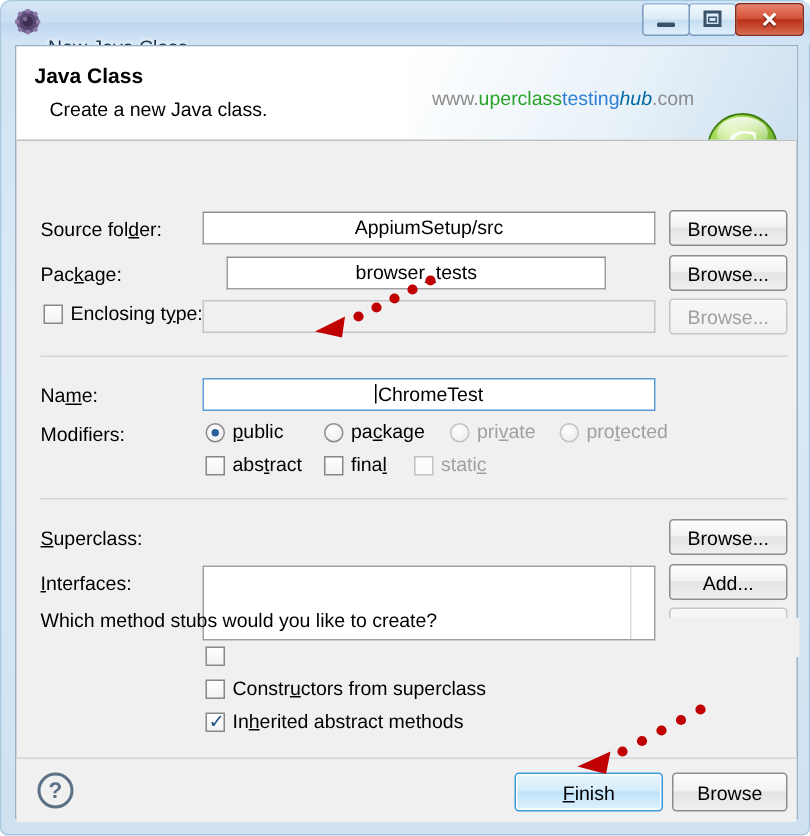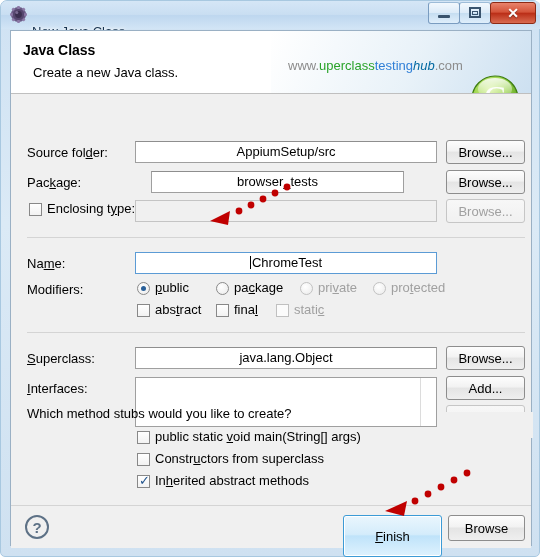--- a/index.html
+++ b/index.html
@@ -347,50 +347,48 @@
 
       <div class="chk" style="left:205px; top:211px;"></div>
       <div class="lbl" style="left:223px; top:209px;">fina<span class="u">l</span></div>
 
       <div class="chk disabled" style="left:265px; top:211px;"></div>
       <div class="lbl disabled" style="left:283px; top:209px;">stati<span class="u">c</span></div>
 
       <div class="sep" style="left:16px; top:239px; width:498px;"></div>
 
       <div class="lbl" style="left:16px; top:258px;"><span class="u">S</span>uperclass:</div>
-      <div class="txt" style="left:124px; top:254px; width:302px;">java.lang.Object</div>
       <div class="btn" style="left:435px; top:253px; width:79px;">Browse...</div>
 
       <div class="lbl" style="left:16px; top:288px;"><span class="u">I</span>nterfaces:</div>
       <div id="listbox" style="left:124px; top:284px; width:302px; height:50px;">
         <div id="listbox-scroll"></div>
       </div>
       <div class="btn" style="left:435px; top:283px; width:79px;">Add...</div>
       <div class="btn disabled" style="left:435px; top:312px; width:79px; height:24px; overflow:hidden;">Remove</div>
 
       <div style="position:absolute; left:430px; top:319px; width:92px; height:26px; background:#f0f0f0;"></div>
 
       <div class="lbl" style="left:16px; top:313px;">Which method stubs would you like to create?</div>
 
       <div class="chk" style="left:126px; top:338px;"></div>
-      <div class="lbl" style="left:144px; top:336px;">public static <span class="u">v</span>oid main(String[] args)</div>
 
       <div class="chk" style="left:126px; top:360px;"></div>
       <div class="lbl" style="left:144px; top:358px;">Constr<span class="u">u</span>ctors from superclass</div>
 
       <div class="chk" style="left:126px; top:382px;">
         <div class="tick">✓</div>
       </div>
       <div class="lbl" style="left:144px; top:380px;">In<span class="u">h</span>erited abstract methods</div>
 
     </div>
 
     <div id="footer">
       <div id="help-icon">?</div>
-      <div class="btn default" style="left:332px; top:9px; width:99px; height:42px;">
+      <div class="btn default" style="left:332px; top:9px; width:99px; height:26px;">
           <span style="text-decoration:none;"><span class="u">F</span>inish</span>
         </div>
       <div class="btn" style="left:437px; top:9px; width:77px; height:26px;">Browse</div>
     </div>
 
   </div>
 
   <svg class="arrow" style="left:185px; top:180px; width:110px; height:50px;" viewBox="0 0 110 50">
     <g fill="#c00000">
       <circle cx="101" cy="6" r="3.4"></circle>

